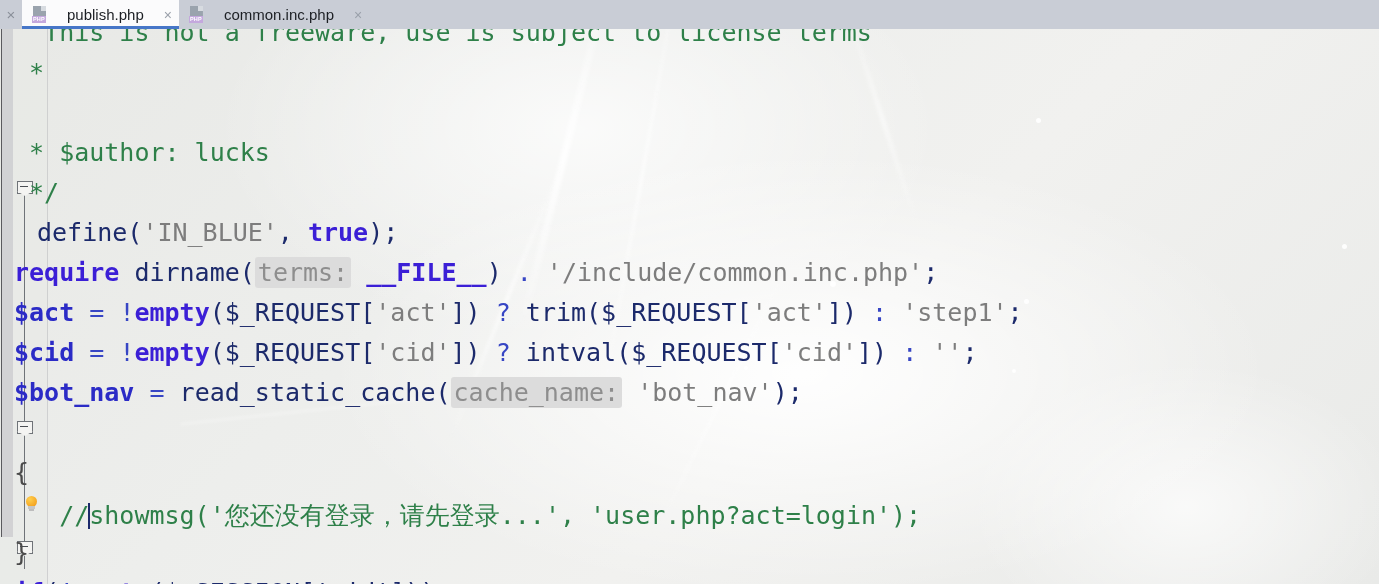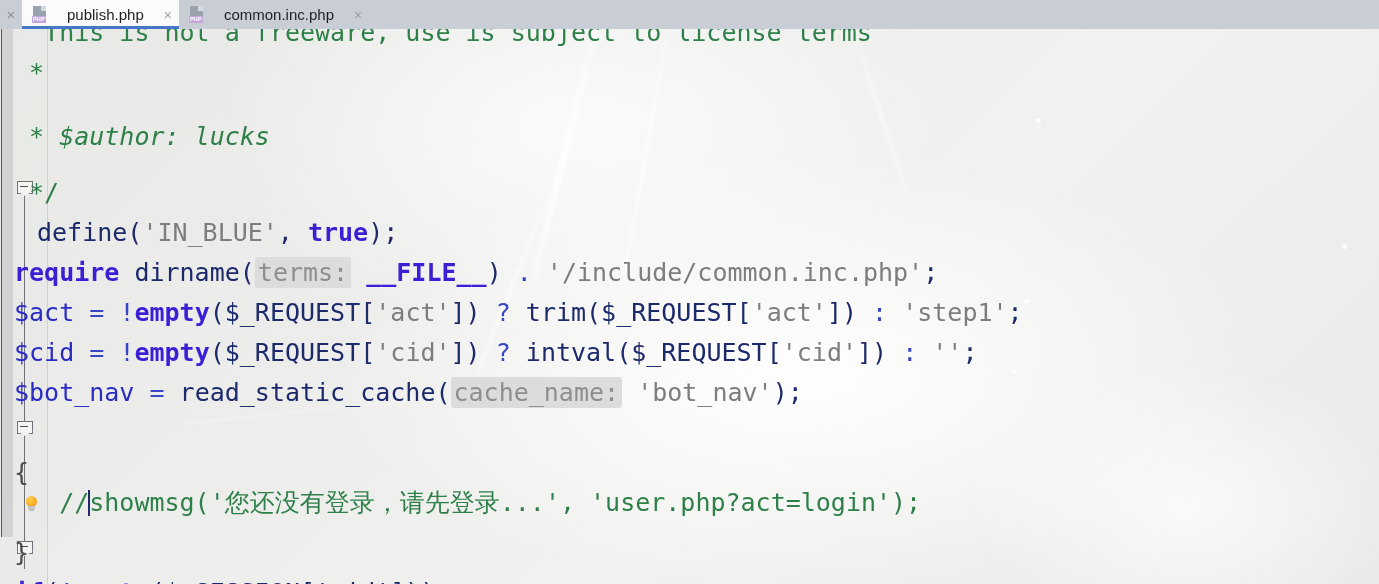--- a/index.html
+++ b/index.html
@@ -235,21 +235,21 @@
   }
   .line {
     position: absolute;
     left: 14px;
     height: 40px;
     white-space: pre;
   }
   .cm    { color: #2e8049; }                 
   .kw    { color: #3b1fd6; font-weight: bold; }                 
   .fn    { color: #1c2a6b; }                 
-  .var   { color: #2b2bc6; }                 
+  .var   { color: #2b2bc6; font-weight: bold; }                 
   .str   { color: #7d7d7d; }                 
   .op    { color: #3746c4; }                 
   .punc  { color: #1c2a6b; }                 
   .brace { color: #4a4a4a; }
   .hint  {
     color: #8e8e8e;
     background: #dcdcdc;
     border-radius: 3px;
     padding: 1px 3px;
   }
@@ -335,27 +335,27 @@
 
     <div class="bulb" style="top:467px;">
       <span class="glass"></span>
         <span class="base"></span>
         <span class="base2"></span>
     </div>
 
     <div class="code">
       <div class="line" style="top:-16px;"><span class="cm">  This is not a freeware, use is subject to license terms</span></div>
       <div class="line" style="top:24px;"><span class="cm"> *</span></div>
-      <div class="line" style="top:88px;font-style:italic;"><span class="cm"> * $author: lucks</span></div>
+      <div class="line" style="top:104px;"><span class="cm"> * $author: lucks</span></div>
       <div class="line" style="top:144px;"><span class="cm"> */</span></div>
       <div class="line" style="top:184px;margin-left:23px;"><span class="fn">define</span><span class="punc">(</span><span class="str">'IN_BLUE'</span><span class="punc">, </span><span class="kw">true</span><span class="punc">);</span></div>
       <div class="line" style="top:224px;"><span class="kw">require</span><span class="fn"> dirname</span><span class="punc">(</span><span class="hint">terms:</span><span class="punc"> </span><span class="kw">__FILE__</span><span class="punc">)</span><span class="op"> . </span><span class="str">'/include/common.inc.php'</span><span class="punc">;</span></div>
       <div class="line" style="top:264px;"><span class="var">$act</span><span class="op"> = </span><span class="op">!</span><span class="kw">empty</span><span class="punc">(</span><span class="fn">$_REQUEST</span><span class="punc">[</span><span class="str">'act'</span><span class="punc">])</span><span class="op"> ? </span><span class="fn">trim</span><span class="punc">(</span><span class="fn">$_REQUEST</span><span class="punc">[</span><span class="str">'act'</span><span class="punc">])</span><span class="op"> : </span><span class="str">'step1'</span><span class="punc">;</span></div>
       <div class="line" style="top:304px;"><span class="var">$cid</span><span class="op"> = </span><span class="op">!</span><span class="kw">empty</span><span class="punc">(</span><span class="fn">$_REQUEST</span><span class="punc">[</span><span class="str">'cid'</span><span class="punc">])</span><span class="op"> ? </span><span class="fn">intval</span><span class="punc">(</span><span class="fn">$_REQUEST</span><span class="punc">[</span><span class="str">'cid'</span><span class="punc">])</span><span class="op"> : </span><span class="str">''</span><span class="punc">;</span></div>
       <div class="line" style="top:344px;"><span class="var">$bot_nav</span><span class="op"> = </span><span class="fn">read_static_cache</span><span class="punc">(</span><span class="hint">cache_name:</span><span class="punc"> </span><span class="str">'bot_nav'</span><span class="punc">);</span></div>
       <div class="line" style="top:424px;"><span class="brace">{</span></div>
-      <div class="line" style="top:454px;"><span class="cm">   //</span><span class="caret"></span><span class="cm">showmsg('您还没有登录，请先登录...', 'user.php?act=login');</span></div>
+      <div class="line" style="top:467px;"><span class="cm">   //</span><span class="caret"></span><span class="cm">showmsg('您还没有登录，请先登录...', 'user.php?act=login');</span></div>
       <div class="line" style="top:504px;"><span class="brace">}</span></div>
       <div class="line" style="top:544px;"><span class="kw">if</span><span class="punc">(</span><span class="op">!</span><span class="kw">empty</span><span class="fn">($_SESSION['cid']))</span></div>
     </div>
 
   </div>
 </div>
 
 </body></html>

